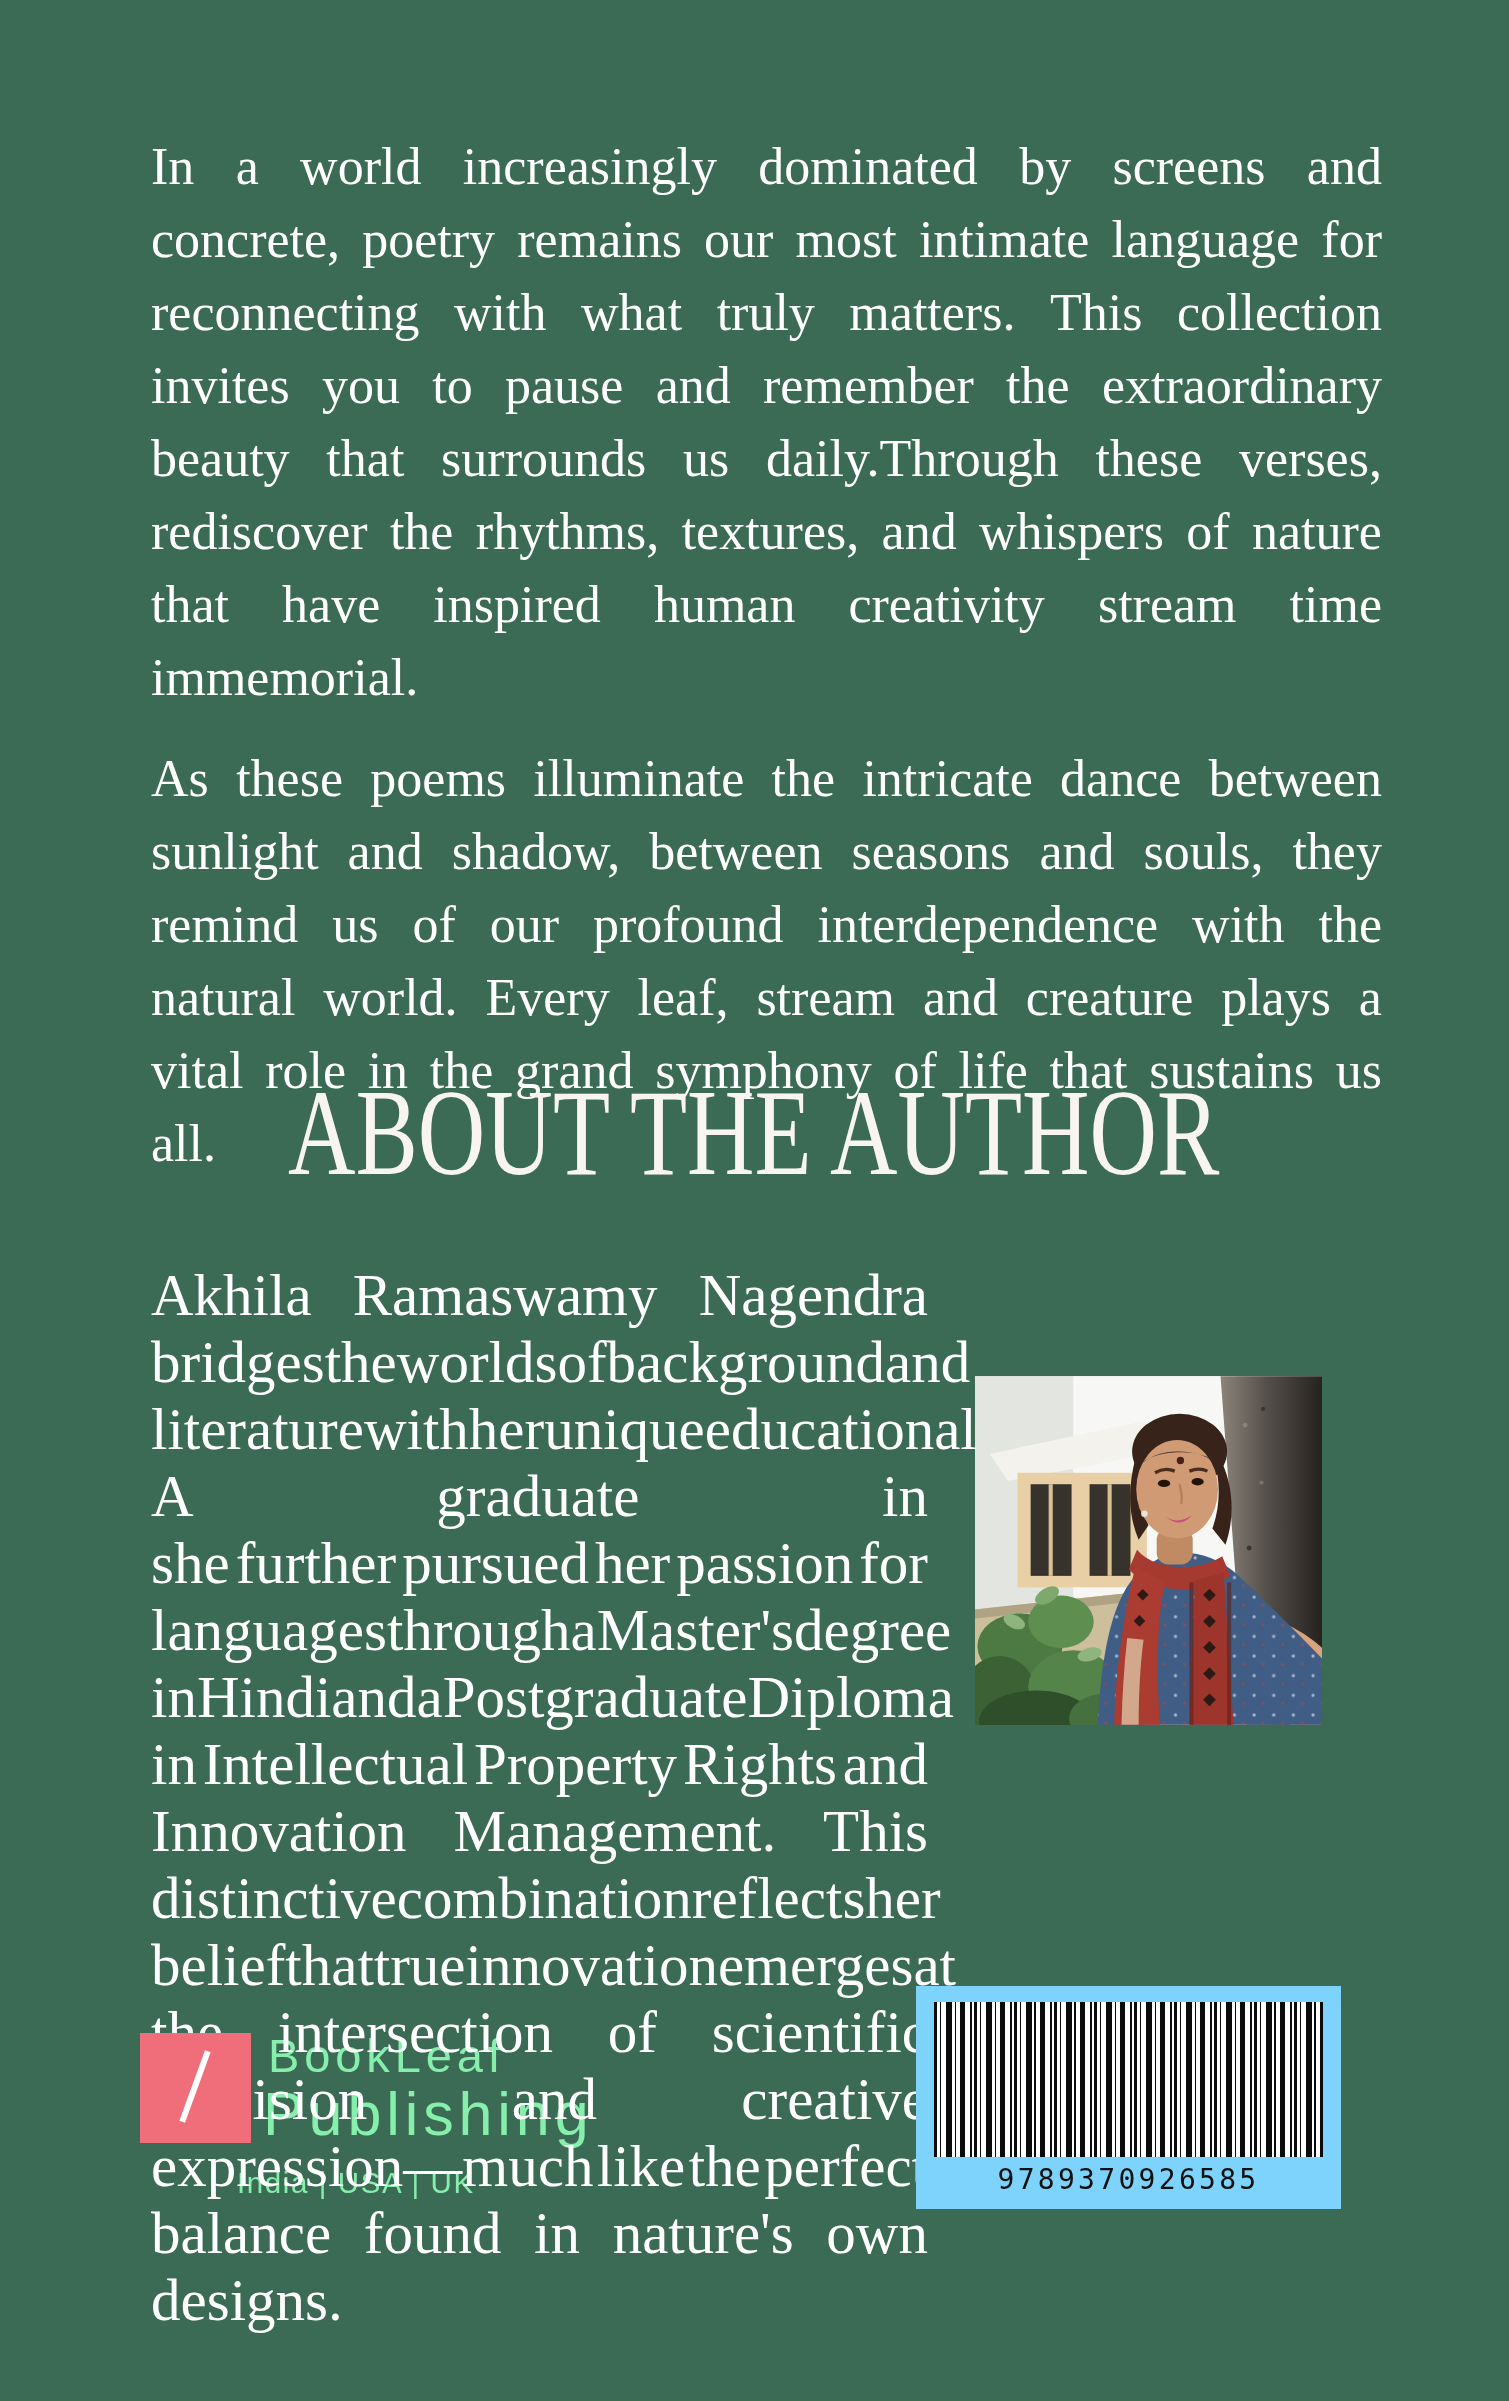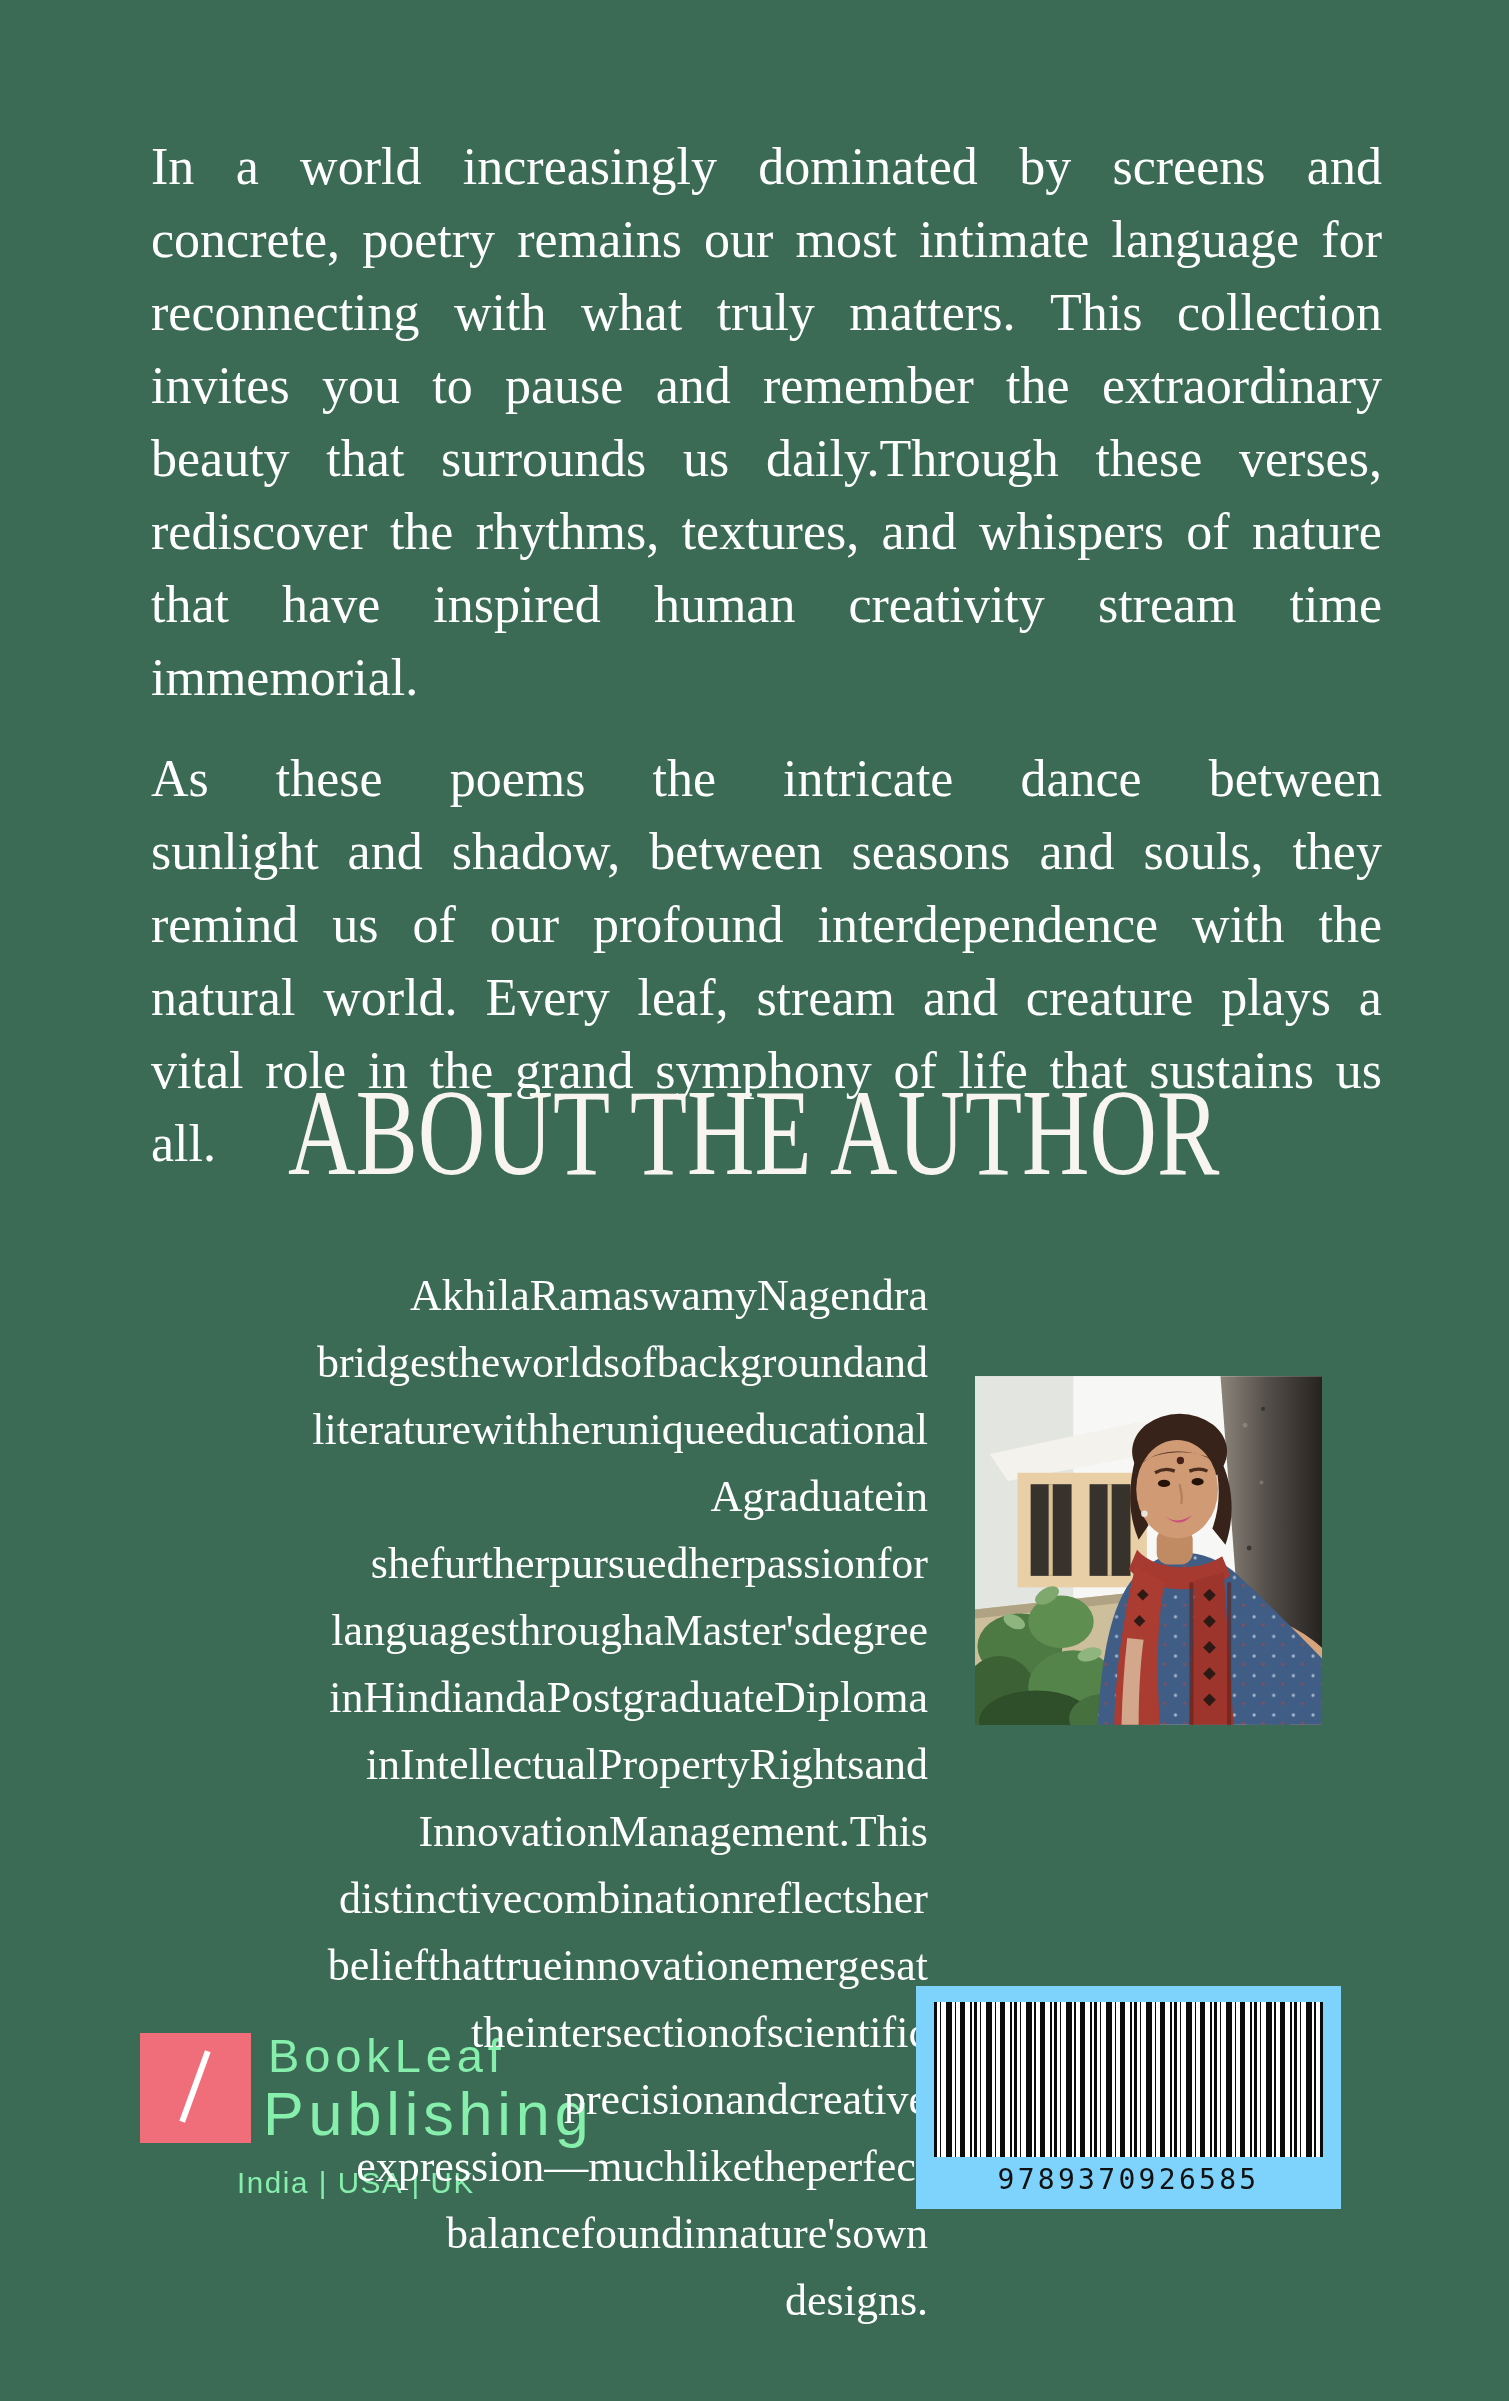--- a/index.html
+++ b/index.html
@@ -6,21 +6,21 @@
   .cover{
     position:relative;width:1510px;height:2401px;overflow:hidden;
     background:#3b6a55;
     font-family:"Liberation Serif", serif;
   }
   
   .jpara{position:absolute;color:#ffffff;z-index:2;}
   .jline{display:flex;justify-content:space-between;}
   .jline span{white-space:pre;}
   .p-syn .jline{height:73px;line-height:73px;font-size:52px;}
-  .p-bio .jline{height:67px;line-height:67px;font-size:44px;justify-content:flex-end;}
+  .p-bio .jline{height:67px;line-height:67px;font-size:59px;}
   #para1{left:151px;top:130px;width:1231px;}
   #para2{left:151px;top:742px;width:1231px;}
   #bio{left:151px;top:1262px;width:777px;}
   
   #heading{
     position:absolute;left:288px;top:1071px;z-index:2;
     font-size:123px;line-height:123px;color:#f7f5ee;white-space:nowrap;
     transform:scaleX(0.76);transform-origin:0 0;
   }
   
@@ -142,20 +142,21 @@
       <div class="jline">
         <span>immemorial.</span>
       </div>
     </div>
 
   <div id="para2" class="jpara p-syn">
       <div class="jline">
         <span>As</span>
         <span>these</span>
         <span>poems</span>
+        <span>illuminate</span>
         <span>the</span>
         <span>intricate</span>
         <span>dance</span>
         <span>between</span>
       </div>
       <div class="jline">
         <span>sunlight</span>
         <span>and</span>
         <span>shadow,</span>
         <span>between</span>

